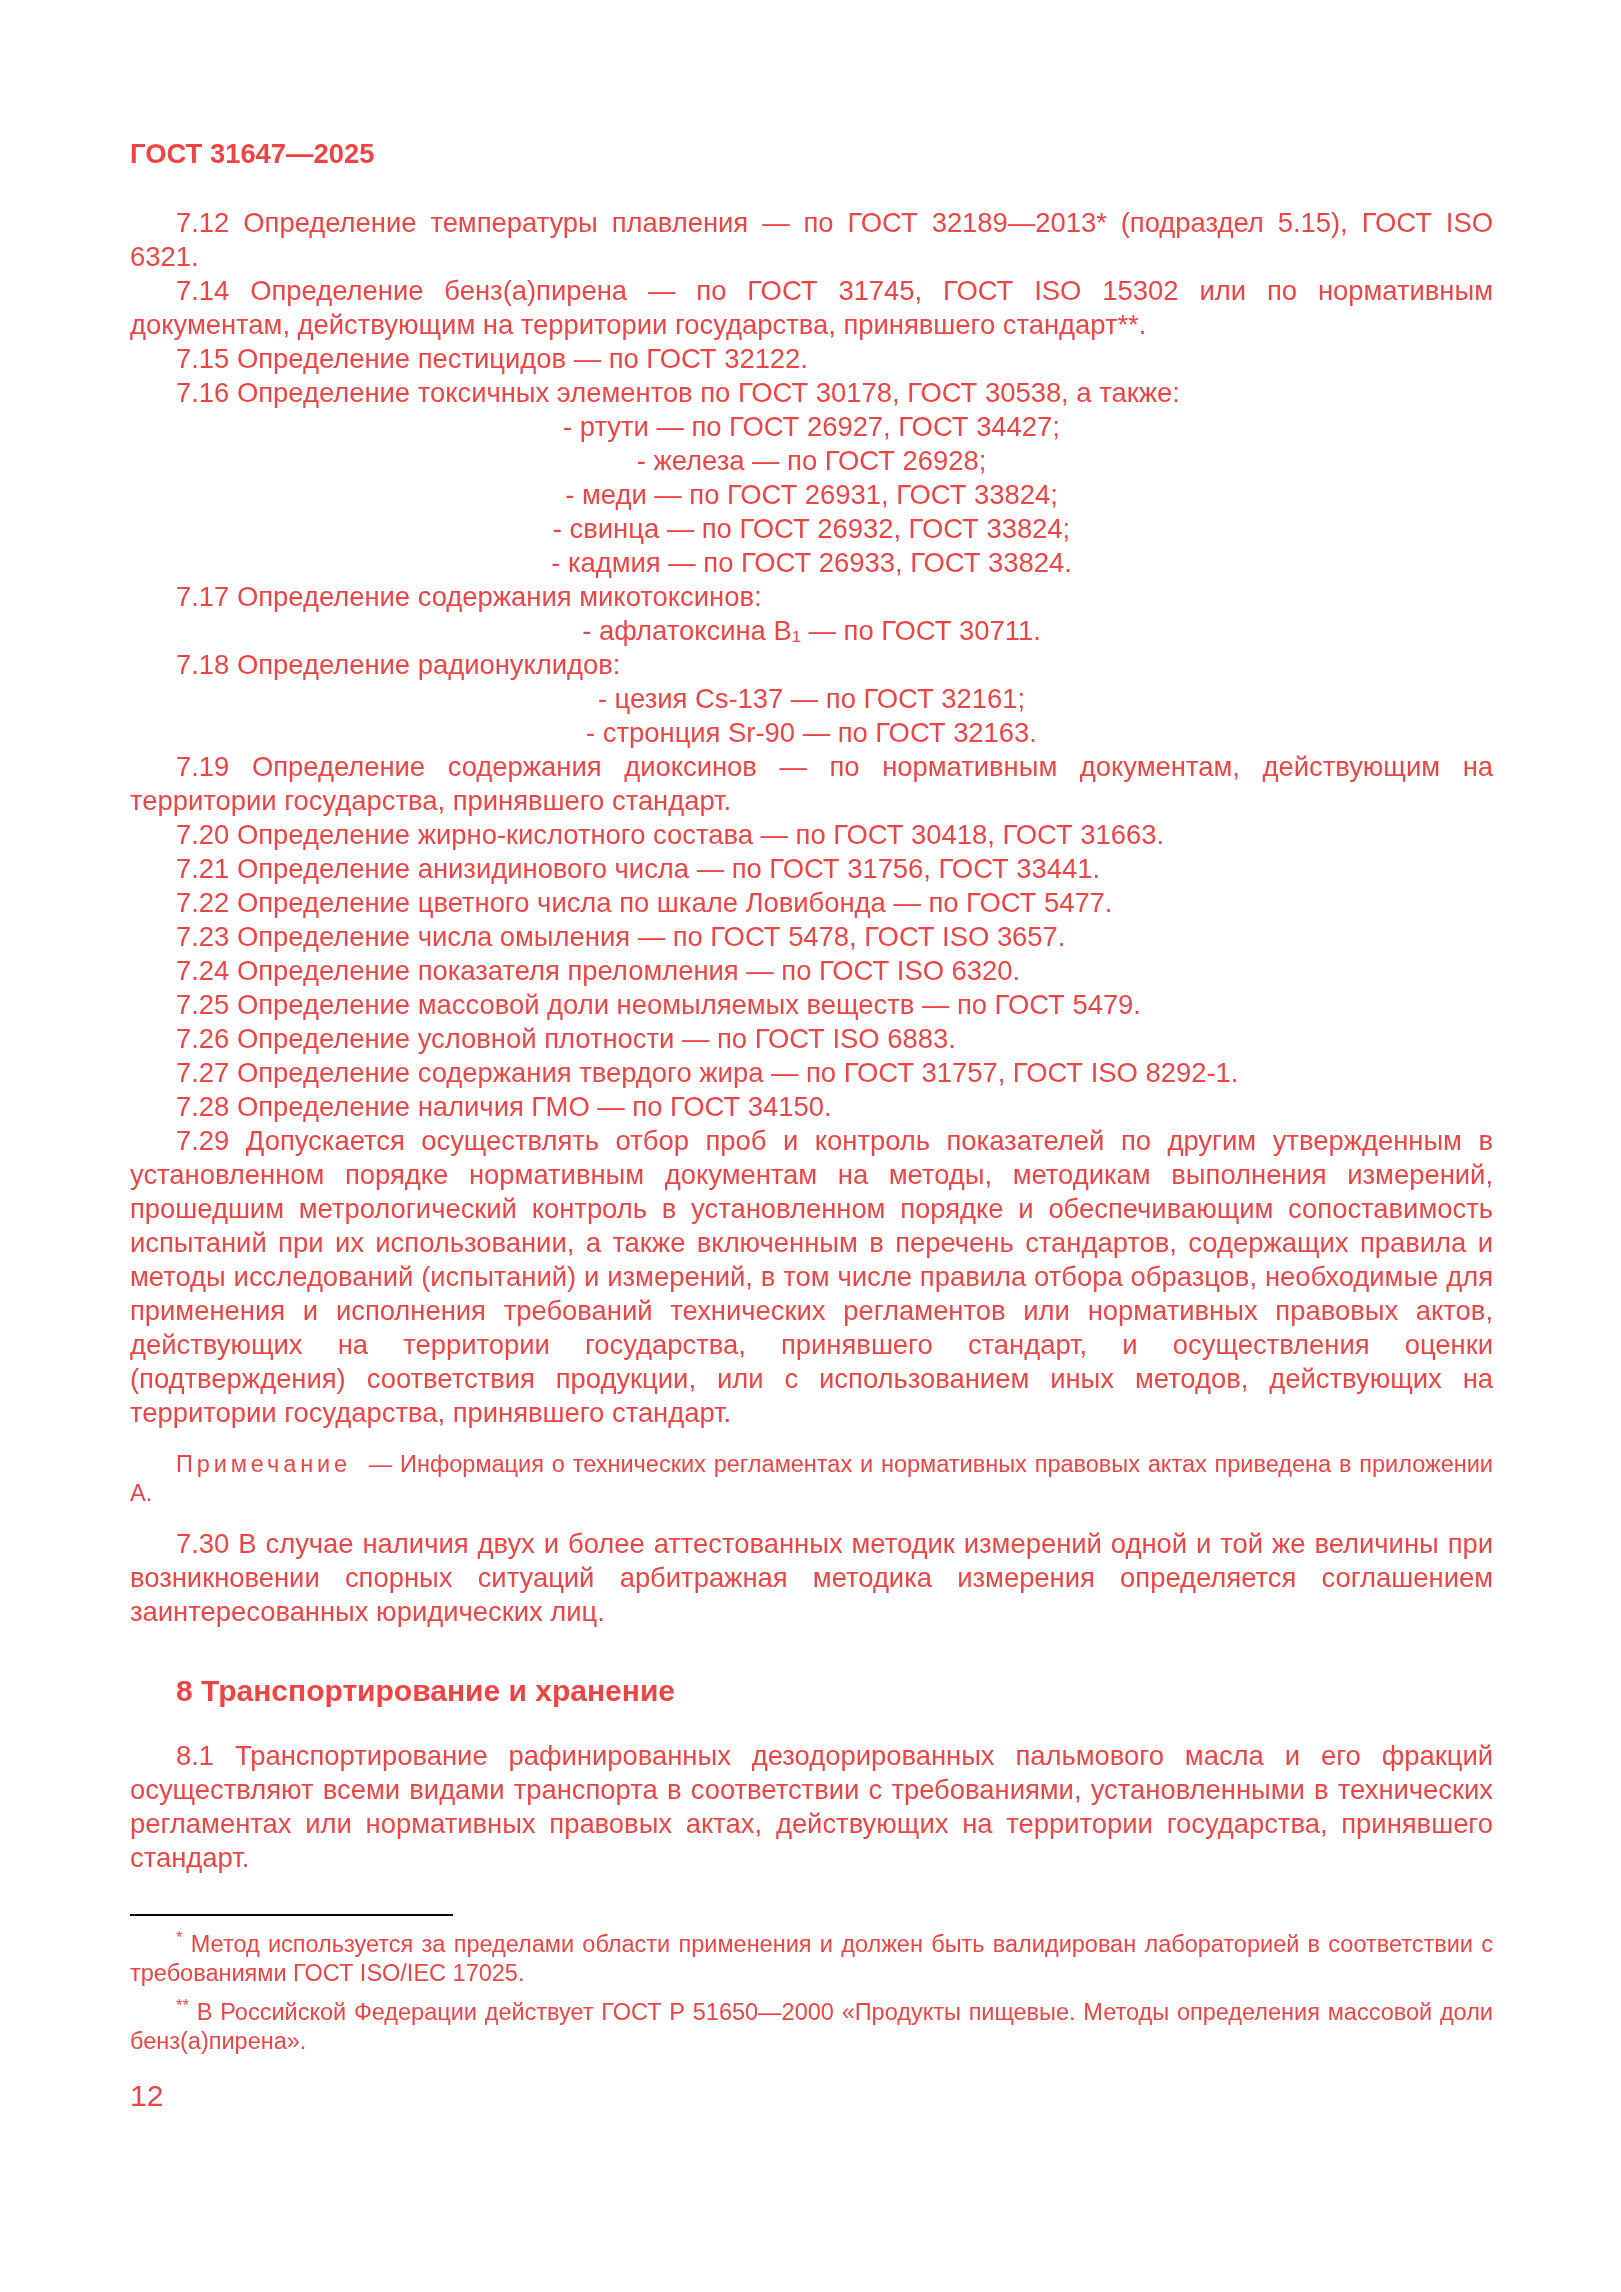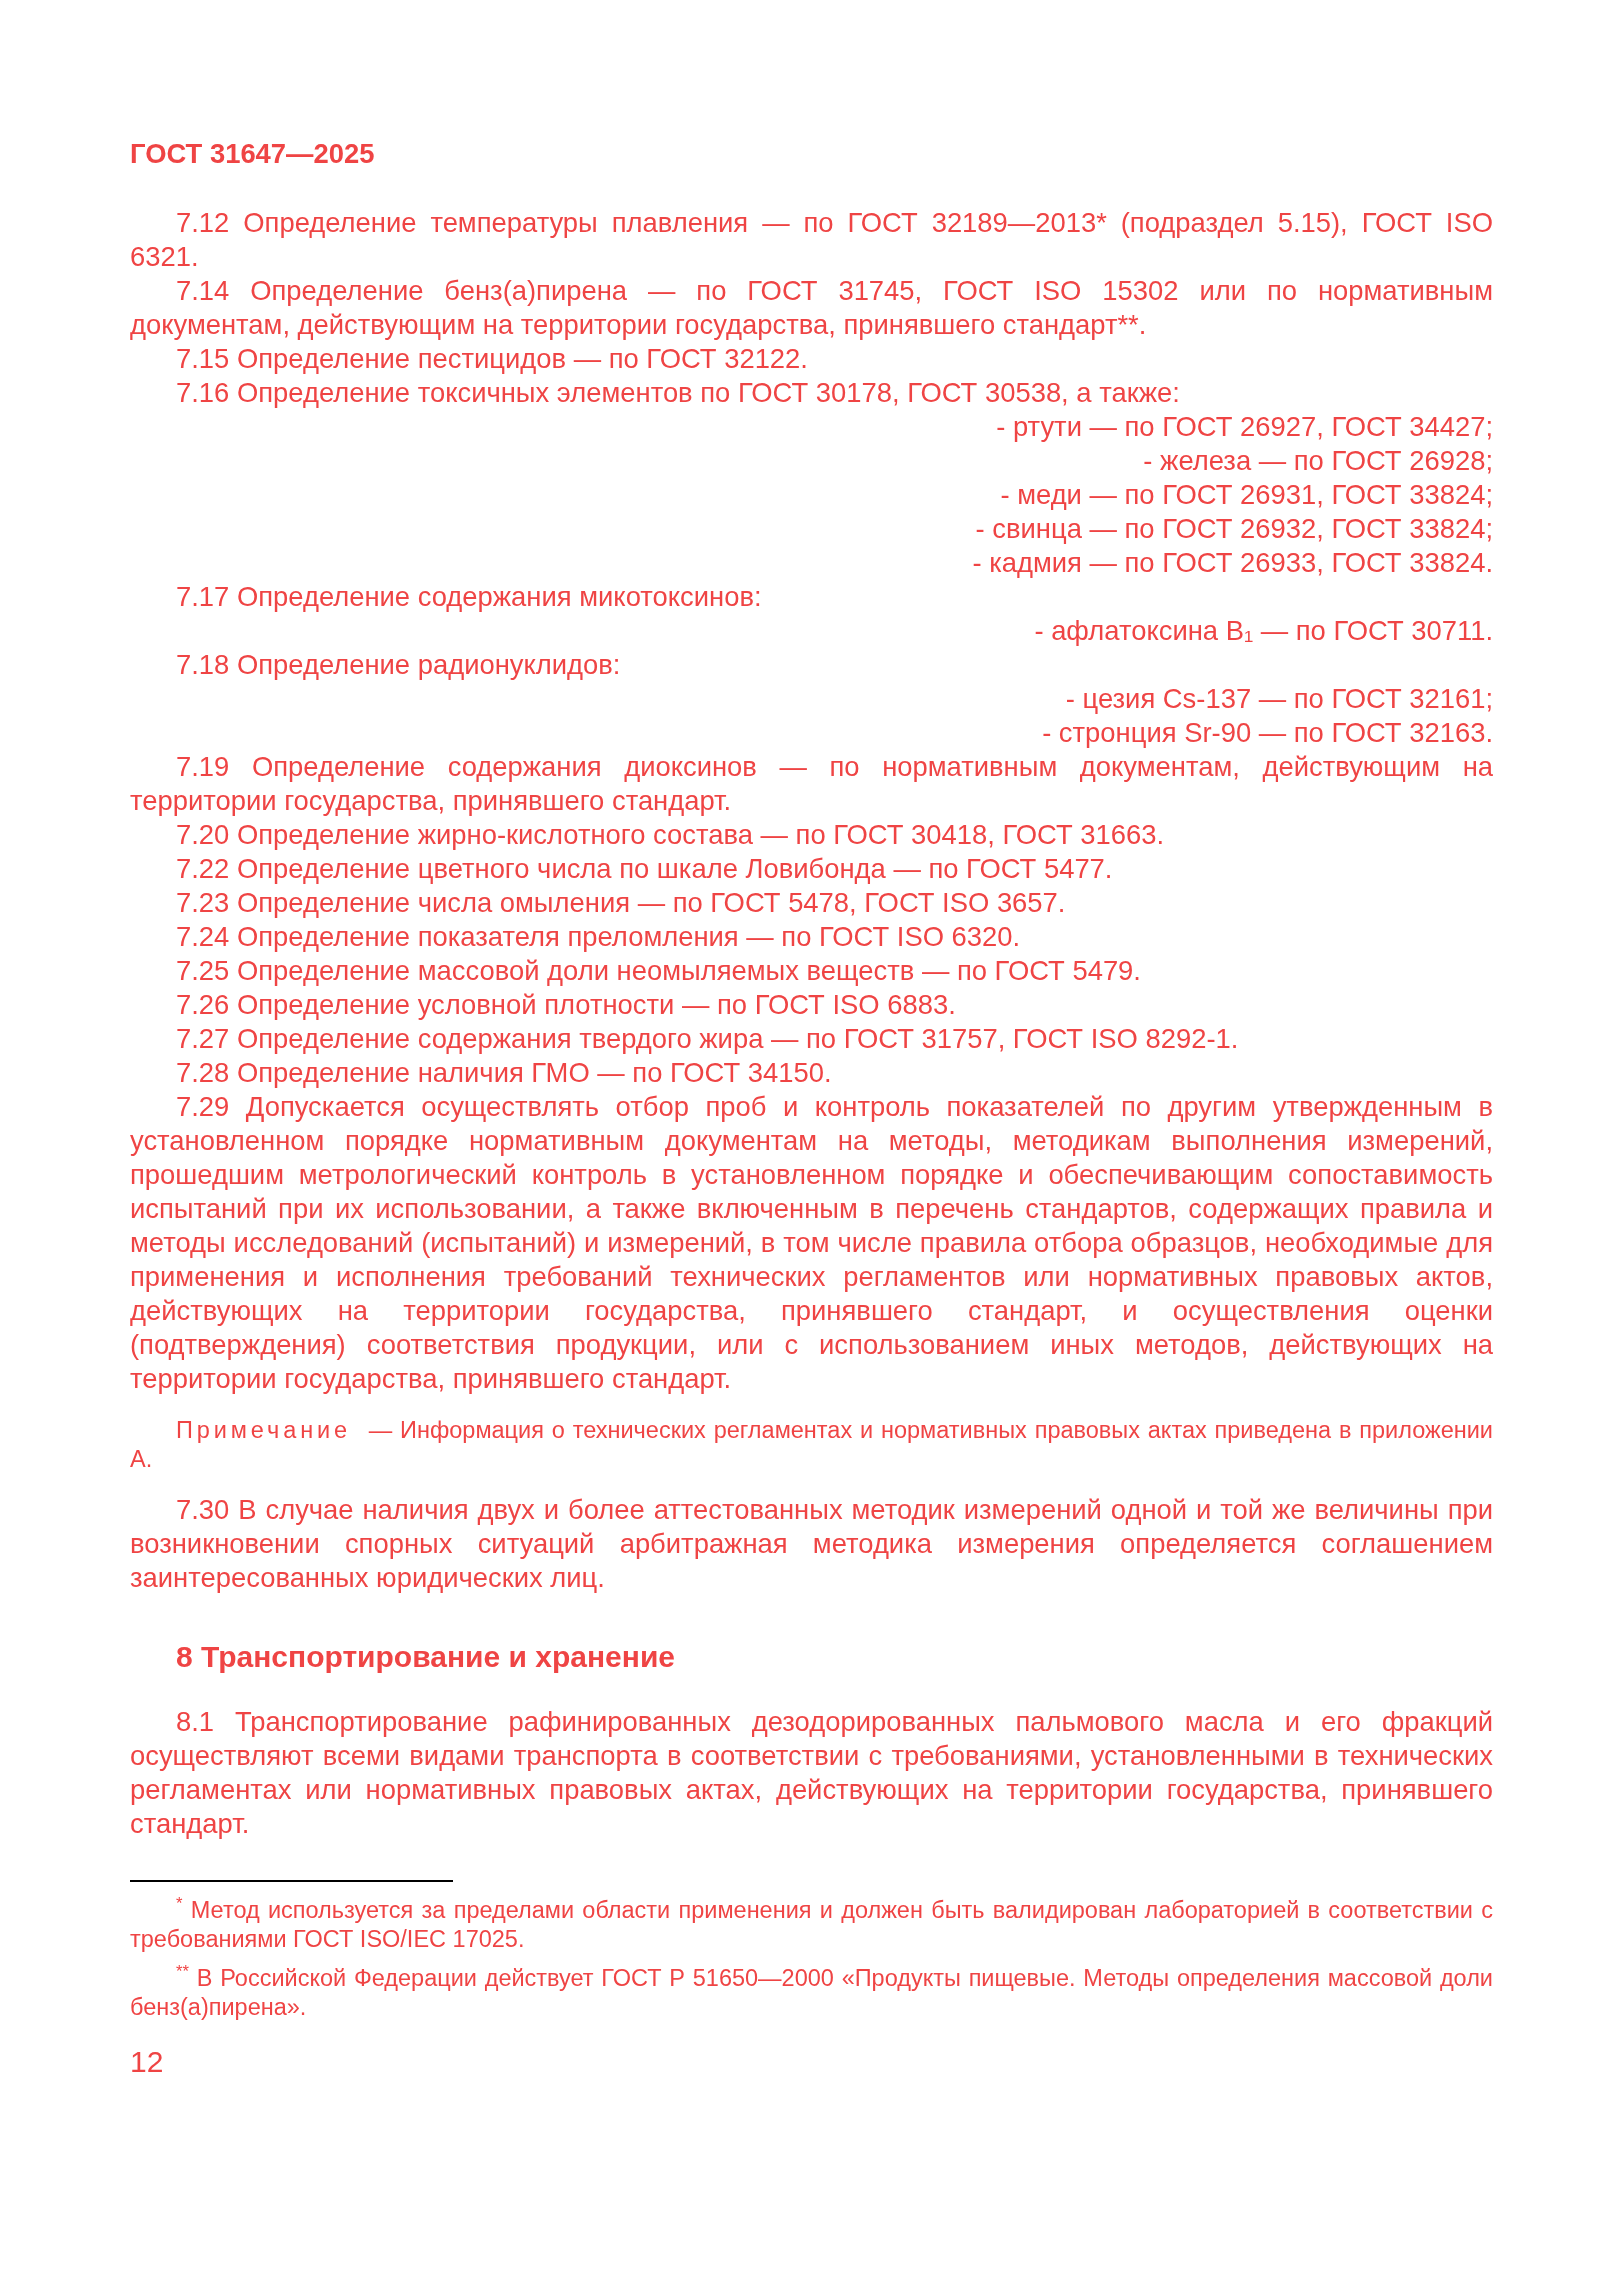--- a/index.html
+++ b/index.html
@@ -28,21 +28,21 @@
   .doc-body p { margin: 0; }
   .c-para {
     font-size: 27.4px;
     line-height: 34px;
     text-align: justify;
     text-indent: 46px;
   }
   .c-item {
     font-size: 27.4px;
     line-height: 34px;
-    text-align: right;
+    text-align: center;
   }
   .c-note {
     font-size: 23.5px;
     line-height: 29px;
     text-align: justify;
     text-indent: 46px;
     margin: 19.6px 0 19.6px 0 !important;
   }
   .note-lead {
     letter-spacing: 3.9px;
@@ -92,20 +92,21 @@
       <p class="c-item">- меди — по ГОСТ 26931, ГОСТ 33824;</p>
       <p class="c-item">- свинца — по ГОСТ 26932, ГОСТ 33824;</p>
       <p class="c-item">- кадмия — по ГОСТ 26933, ГОСТ 33824.</p>
       <p class="c-para">7.17 Определение содержания микотоксинов:</p>
       <p class="c-item">- афлатоксина В₁ — по ГОСТ 30711.</p>
       <p class="c-para">7.18 Определение радионуклидов:</p>
       <p class="c-item">- цезия Cs-137 — по ГОСТ 32161;</p>
       <p class="c-item">- стронция Sr-90 — по ГОСТ 32163.</p>
       <p class="c-para">7.19 Определение содержания диоксинов — по нормативным документам, действующим на территории государства, принявшего стандарт.</p>
       <p class="c-para">7.20 Определение жирно-кислотного состава — по ГОСТ 30418, ГОСТ 31663.</p>
+      <p class="c-para">7.21 Определение анизидинового числа — по ГОСТ 31756, ГОСТ 33441.</p>
       <p class="c-para">7.22 Определение цветного числа по шкале Ловибонда — по ГОСТ 5477.</p>
       <p class="c-para">7.23 Определение числа омыления — по ГОСТ 5478, ГОСТ ISO 3657.</p>
       <p class="c-para">7.24 Определение показателя преломления — по ГОСТ ISO 6320.</p>
       <p class="c-para">7.25 Определение массовой доли неомыляемых веществ — по ГОСТ 5479.</p>
       <p class="c-para">7.26 Определение условной плотности — по ГОСТ ISO 6883.</p>
       <p class="c-para">7.27 Определение содержания твердого жира — по ГОСТ 31757, ГОСТ ISO 8292-1.</p>
       <p class="c-para">7.28 Определение наличия ГМО — по ГОСТ 34150.</p>
       <p class="c-para">7.29 Допускается осуществлять отбор проб и контроль показателей по другим утвержденным в установленном порядке нормативным документам на методы, методикам выполнения измерений, прошедшим метрологический контроль в установленном порядке и обеспечивающим сопоставимость испытаний при их использовании, а также включенным в перечень стандартов, содержащих правила и методы исследований (испытаний) и измерений, в том числе правила отбора образцов, необходимые для применения и исполнения требований технических регламентов или нормативных правовых актов, действующих на территории государства, принявшего стандарт, и осуществления оценки (подтверждения) соответствия продукции, или с использованием иных методов, действующих на территории государства, принявшего стандарт.</p>
       <p class="c-note"><span class="note-lead">Примечание</span> <span>— Информация о технических регламентах и нормативных правовых актах приведена в приложении А.</span></p>
       <p class="c-para">7.30 В случае наличия двух и более аттестованных методик измерений одной и той же величины при возникновении спорных ситуаций арбитражная методика измерения определяется соглашением заинтересованных юридических лиц.</p>

